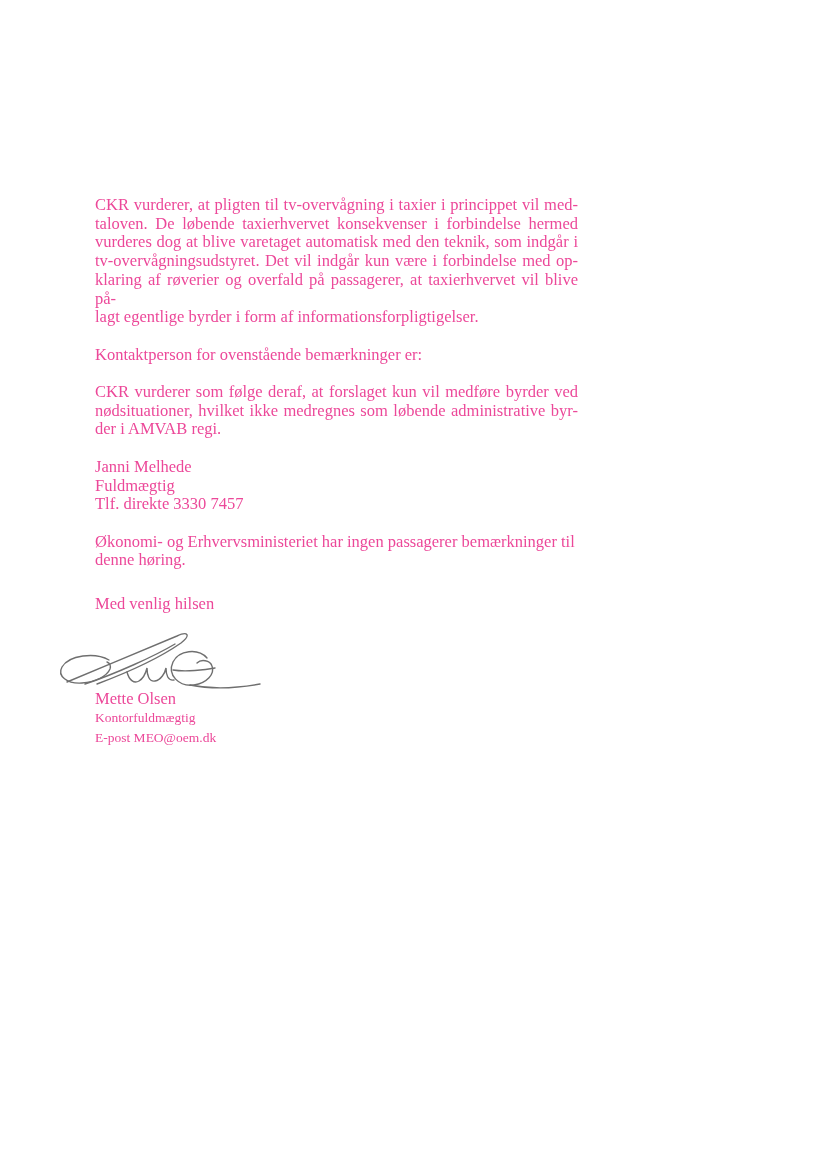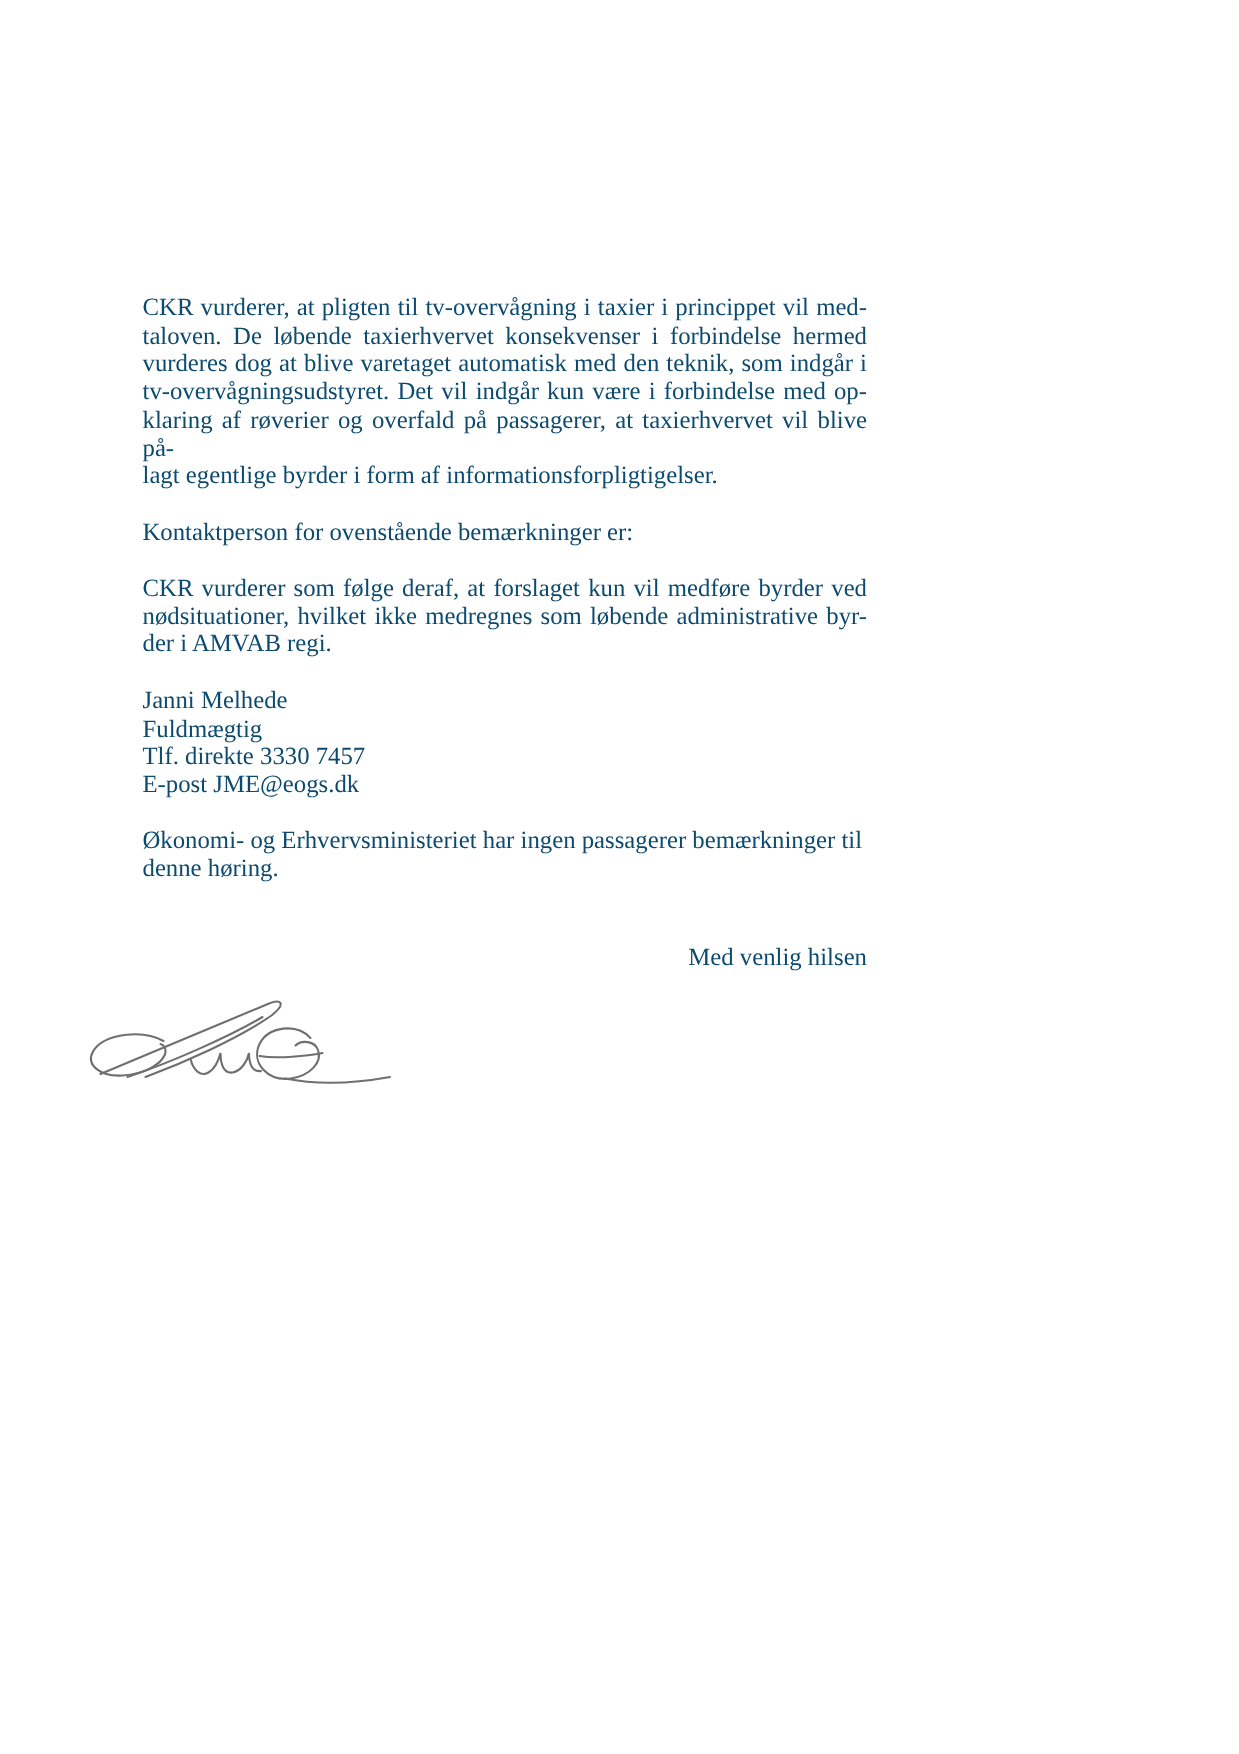--- a/index.html
+++ b/index.html
@@ -7,43 +7,42 @@
     padding: 0;
     background: #ffffff;
   }
   .page {
     position: relative;
     width: 826px;
     height: 1169px;
     background: #ffffff;
     overflow: hidden;
     font-family: "Liberation Serif", "DejaVu Serif", serif;
-    color: #0c4a6e;
+    color: #ec4899;
   }
   .content {
     position: absolute;
     left: 95px;
     top: 196px;
     width: 483px;
     font-size: 16.5px;
     line-height: 18.7px;
   }
   .para {
     margin: 0 0 18.7px 0;
   }
   .line {
     min-height: 18.7px;
   }
   .just {
     text-align: justify;
     text-align-last: justify;
   }
   .gap2 {
-    margin-top: 40px;
-    text-align: right;
+    margin-top: 25px;
   }
   .signature-svg {
     display: block;
     margin: 2px 0 -4px -40px;
     width: 210px;
     height: 62px;
   }
   .sig-name {
     font-size: 16.5px;
     line-height: 18px;
@@ -75,21 +74,20 @@
     <div class="para">
       <div class="line just">CKR vurderer som følge deraf, at forslaget kun vil medføre byrder ved</div>
       <div class="line just">nødsituationer, hvilket ikke medregnes som løbende administrative byr-</div>
       <div class="line">der i AMVAB regi.</div>
     </div>
 
     <div class="para">
       <div class="line">Janni Melhede</div>
       <div class="line">Fuldmægtig</div>
       <div class="line">Tlf. direkte 3330 7457</div>
-      <div class="line">E-post JME@eogs.dk</div>
     </div>
 
     <div class="para">
       <div class="line">Økonomi- og Erhvervsministeriet har ingen passagerer bemærkninger til</div>
       <div class="line">denne høring.</div>
     </div>
 
     <div class="para gap2">
       <div class="line">Med venlig hilsen</div>
     </div>
@@ -102,15 +100,20 @@
       <path d="M30,52 C60,42 100,24 120,12"></path>
 
       <path d="M72,40 C74,48 79,52 84,49 C89,46 91,40 92,36 C92,43 94,50 100,49 C106,48 110,41 111,36 C111,43 113,49 119,48"></path>
 
       <path d="M152,26 C143,16 124,18 118,30 C112,43 124,55 139,53 C152,51 160,42 157,34 C155,28 146,27 142,31"></path>
       <path d="M118,38 C130,40 150,38 160,36"></path>
 
       <path d="M135,53 C160,58 183,56 205,52"></path>
     </svg>
 
+    <div class="sig-block">
+      <div class="sig-name">Mette Olsen</div>
+      <div class="sig-small">Kontorfuldmægtig</div>
+      <div class="sig-small">E-post MEO@oem.dk</div>
+    </div>
 
   </div>
 </div>
 
 </body></html>

